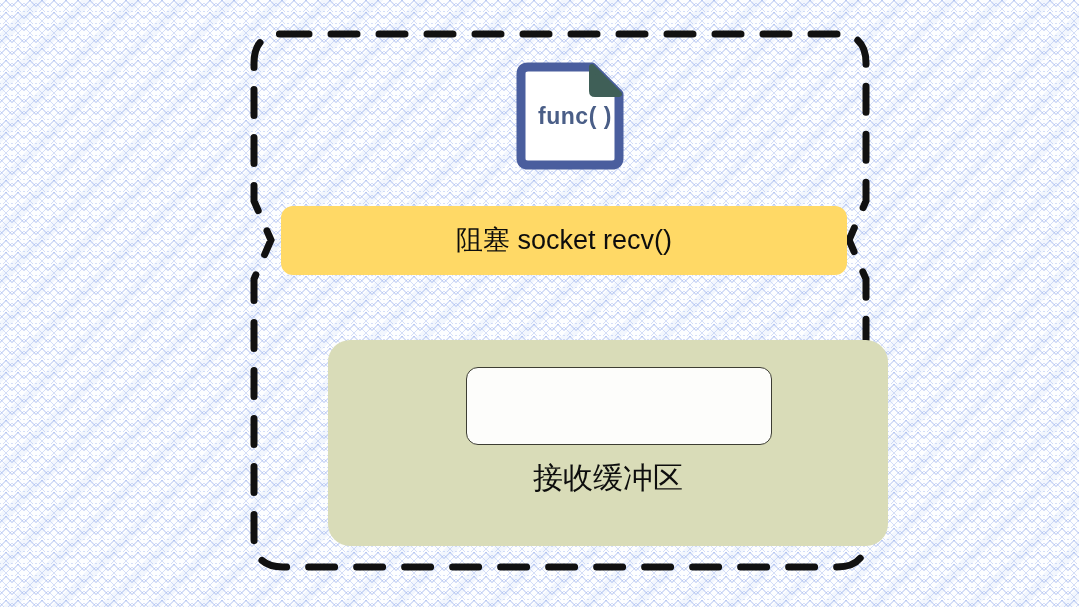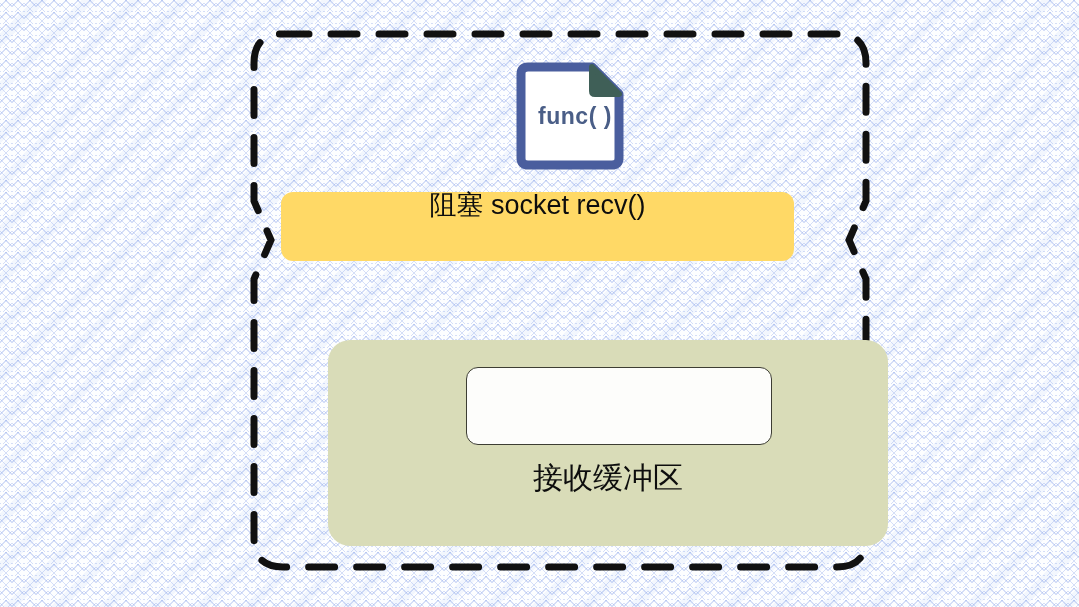--- a/index.html
+++ b/index.html
@@ -80,27 +80,27 @@
     color: #4a5e87;
     letter-spacing: 0.5px;
     padding-left: 10px;
     box-sizing: border-box;
   }
 
   
   .block-bar {
     position: absolute;
     left: 281px;
-    top: 192px;
-    width: 513px;
+    top: 206px;
+    width: 566px;
     height: 69px;
     background-color: #ffd966;
     border-radius: 12px;
     display: flex;
-    align-items: flex-start;
+    align-items: center;
     justify-content: center;
   }
   .block-bar-label {
     font-size: 27px;
     color: #0d0d0d;
     font-family: "Liberation Sans", "DejaVu Sans", sans-serif;
     line-height: 1;
   }
 
   

